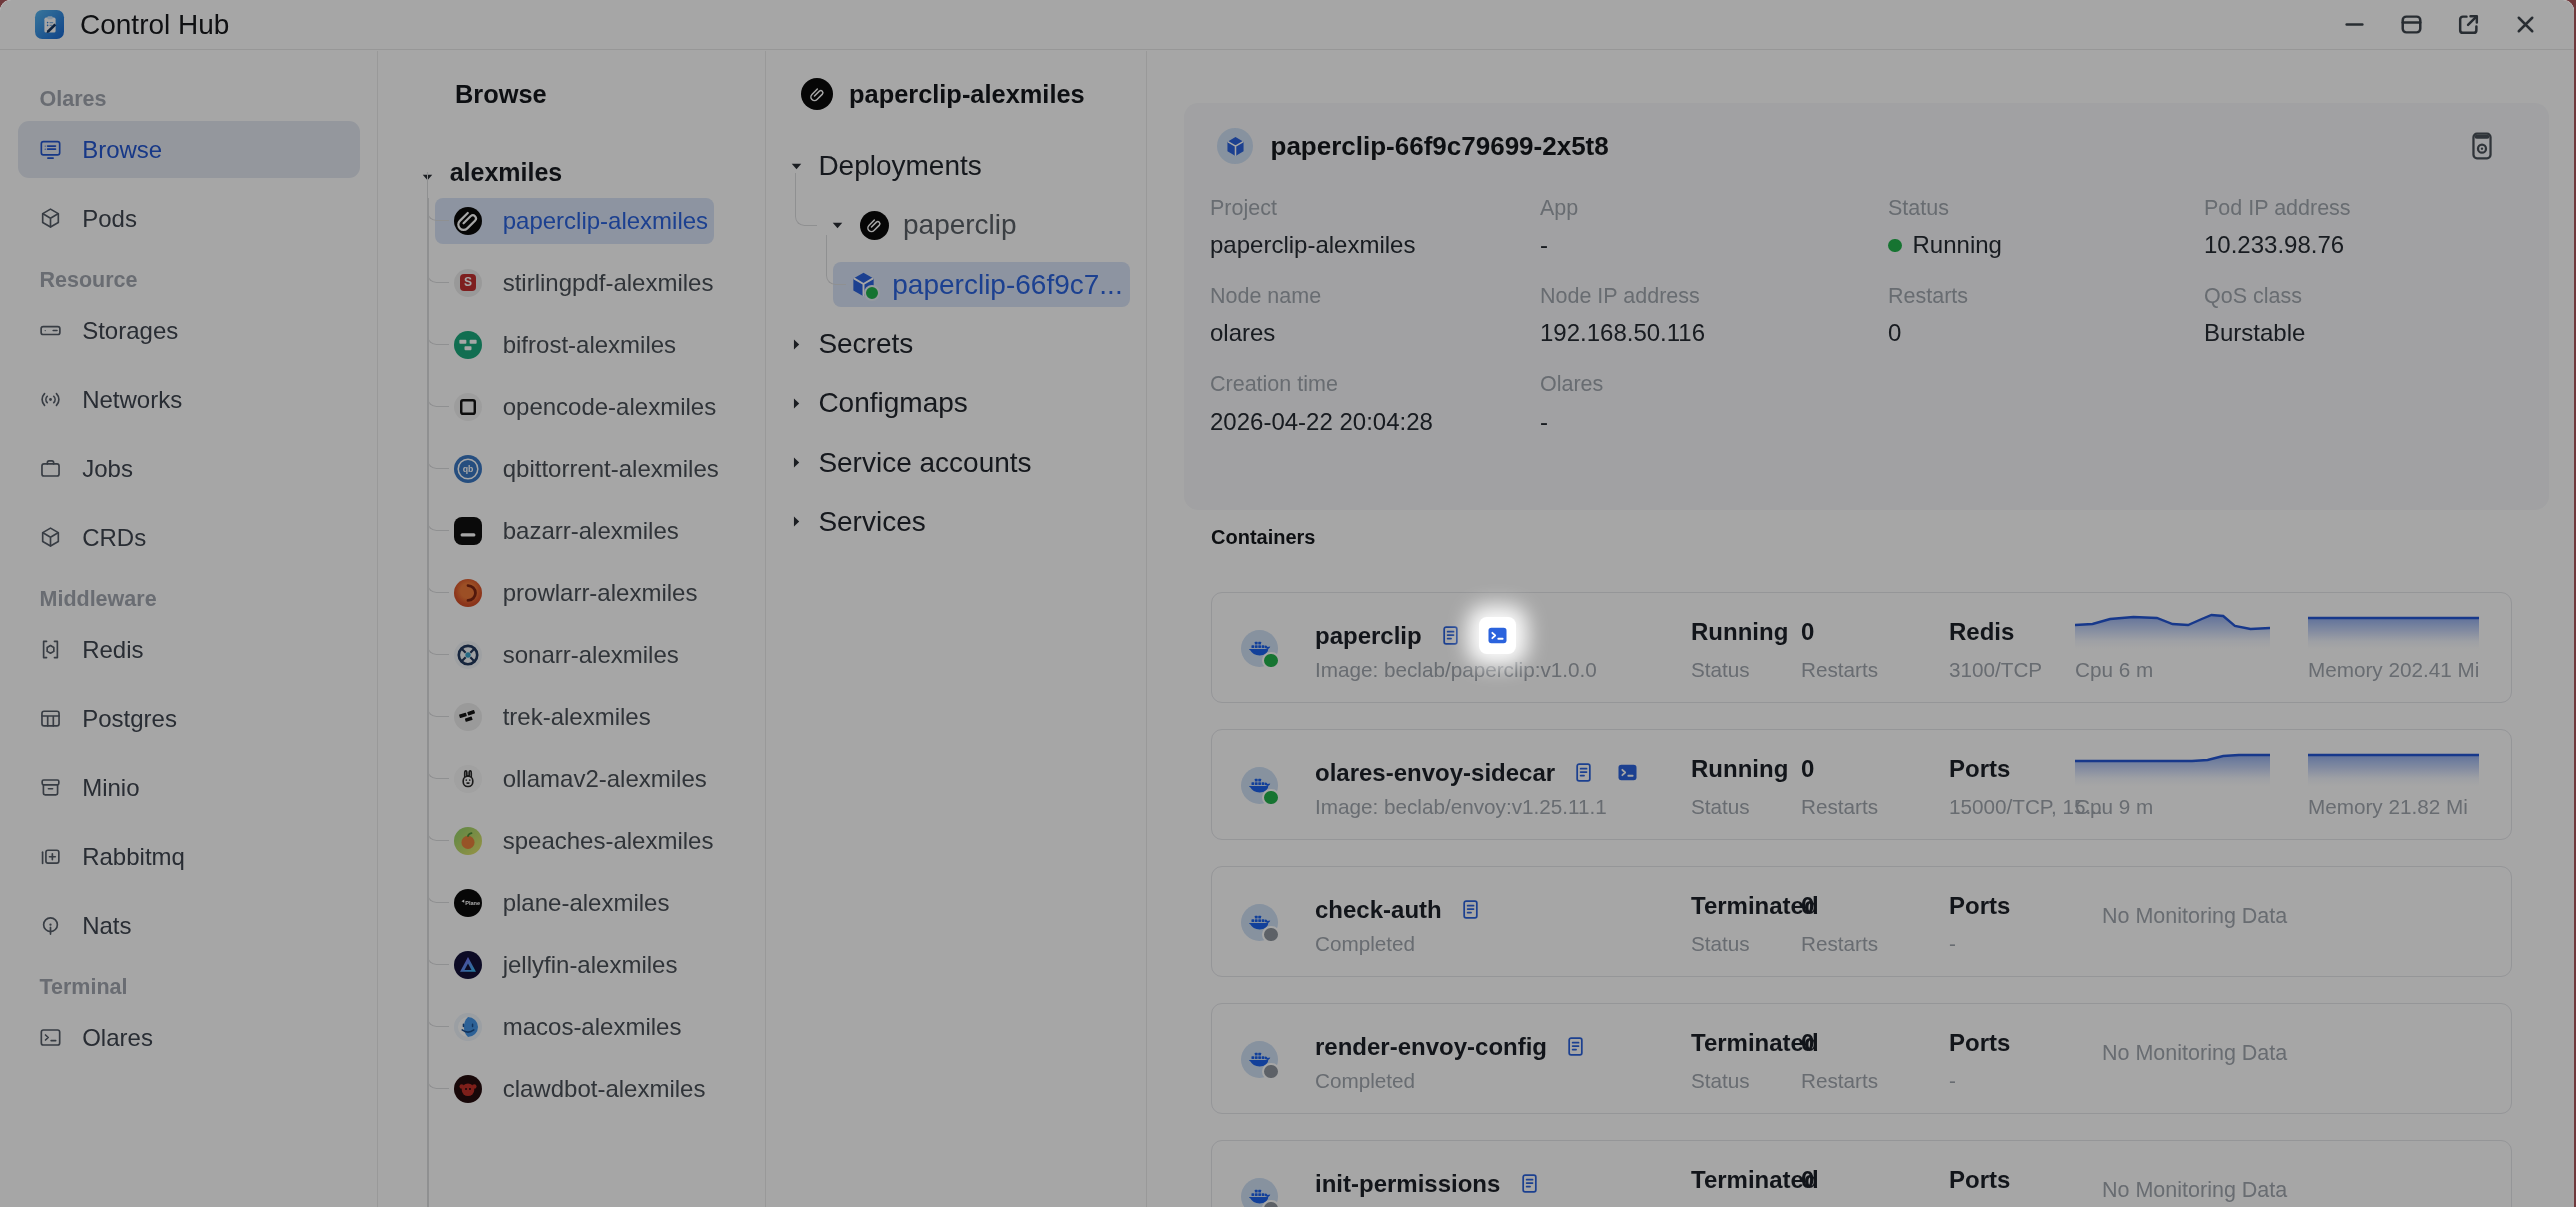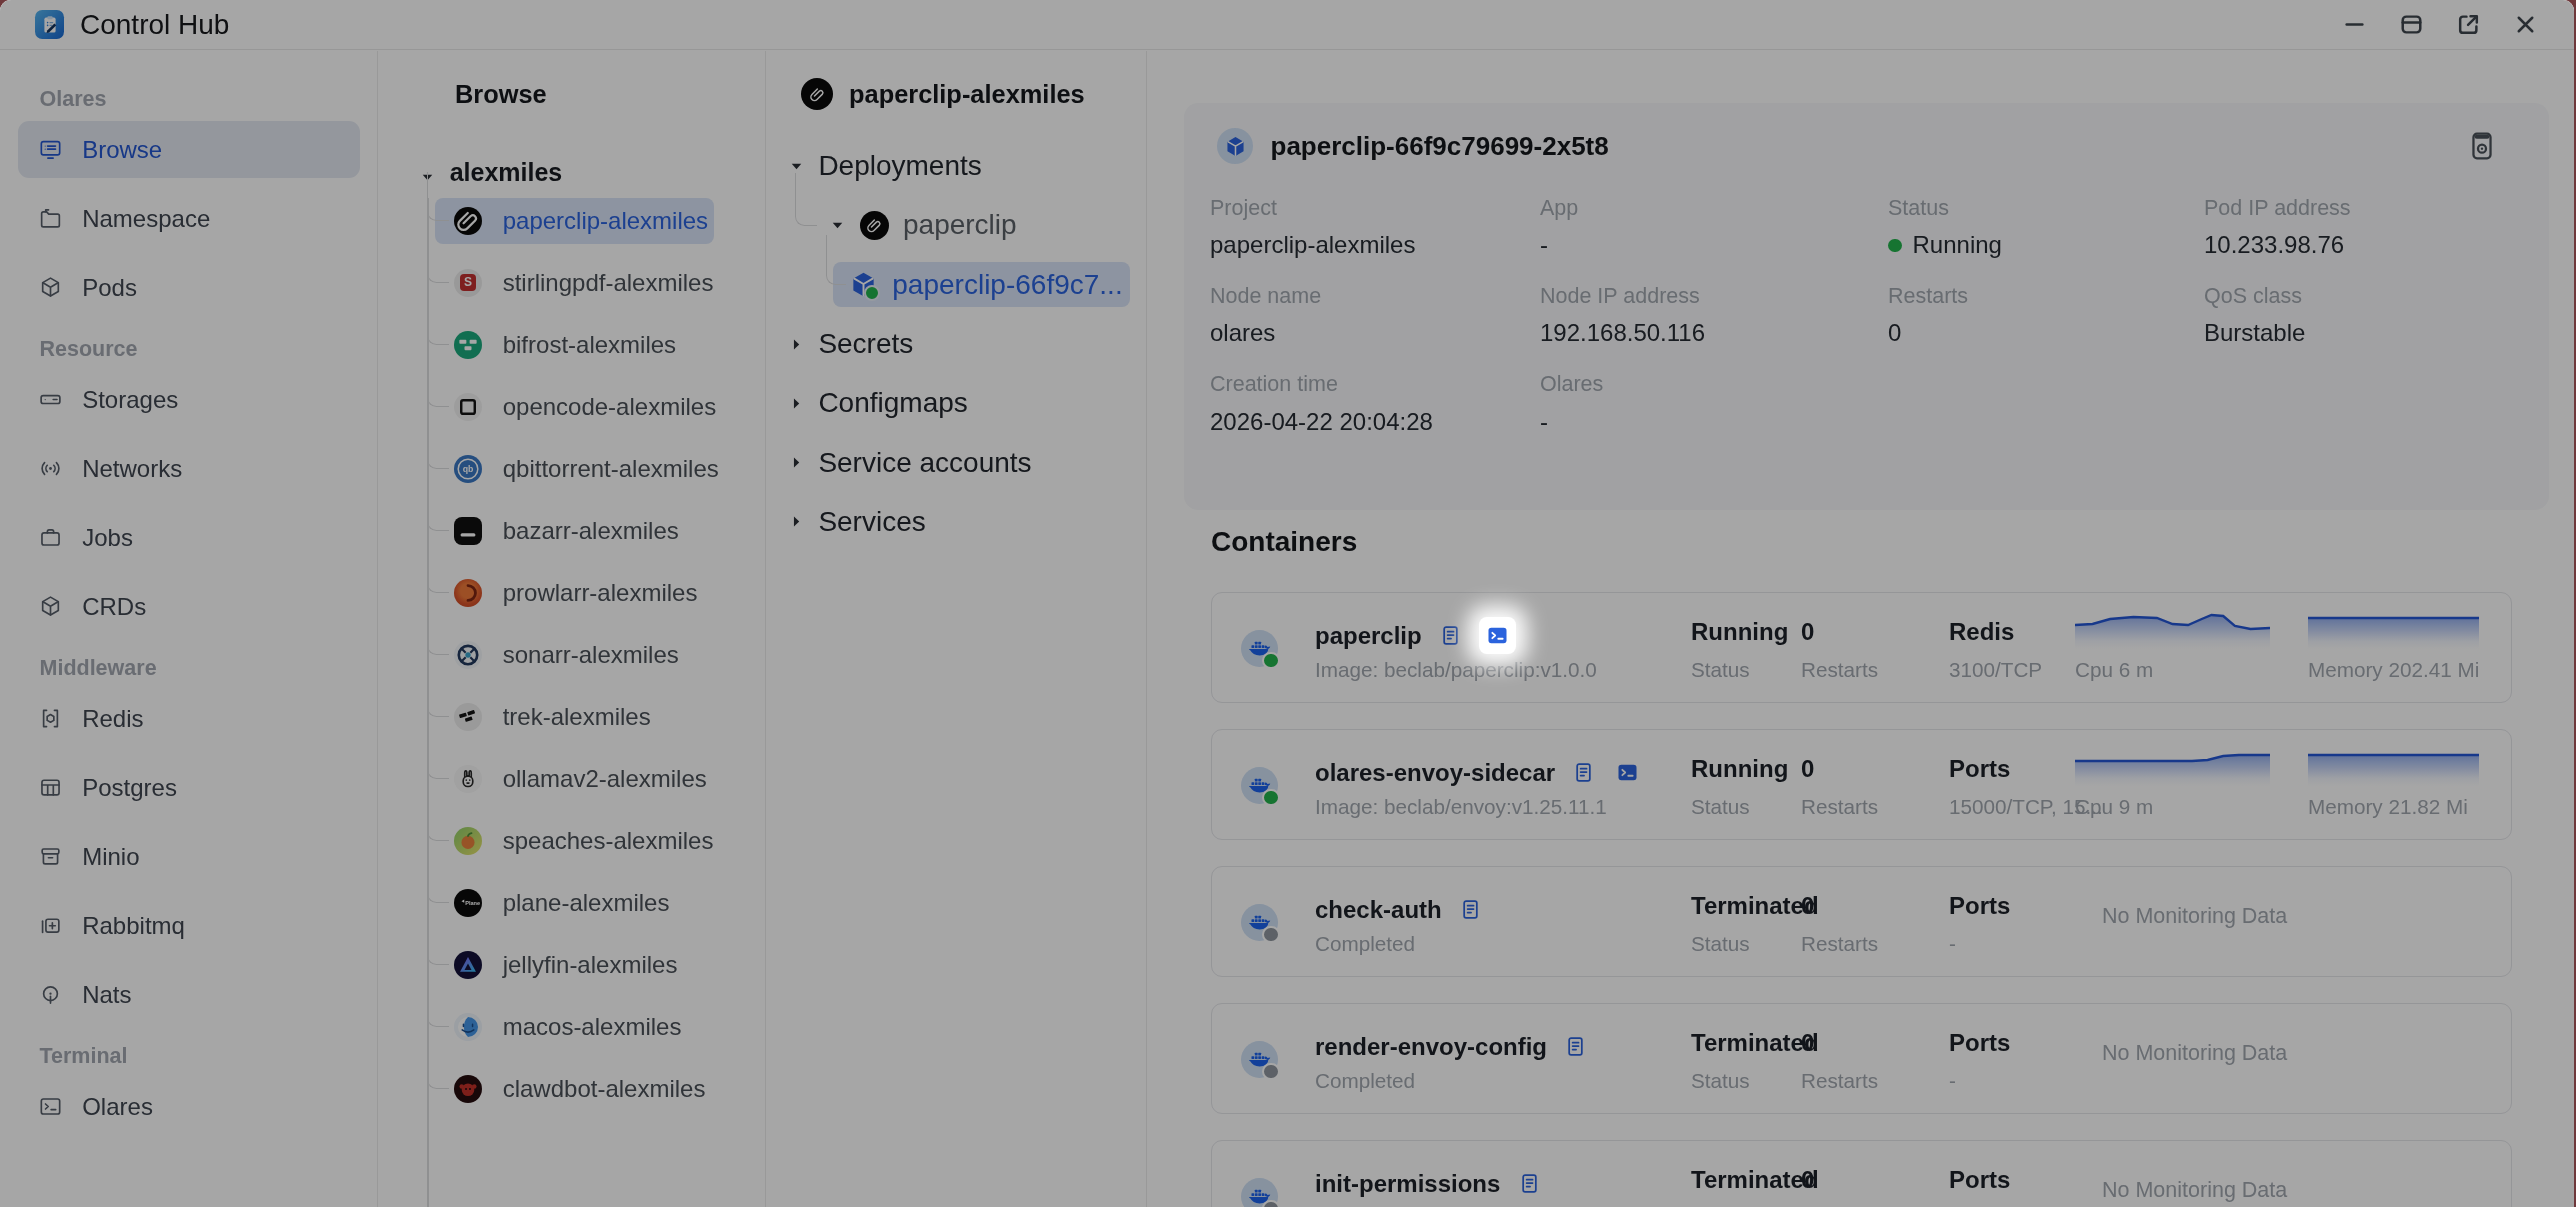--- a/index.html
+++ b/index.html
@@ -90,21 +90,21 @@
   .console-btn{position:absolute;right:51px;top:27px;width:32px;height:32px;color:#4a5159;
     background:none;border:none;padding:0;cursor:pointer;}
   .console-btn svg{width:32px;height:32px;display:block;stroke:currentColor;stroke-width:1.7;
     fill:none;stroke-linecap:round;stroke-linejoin:round;}
   .pod-fields{position:absolute;left:26px;right:32px;top:91px;display:grid;
     grid-template-columns:330px 348px 316px auto;row-gap:20.7px;}
   .field .flabel{font-size:21.5px;color:#a0a6ae;line-height:29px;}
   .field .fvalue{font-size:24px;color:#262b33;line-height:32px;margin-top:6.4px;
     display:flex;align-items:center;gap:11px;}
   .status-dot{width:13.5px;height:13.5px;border-radius:50%;background:#22b24c;flex:none;}
-  .containers-title{position:absolute;left:64px;top:475px;font-size:28px;font-weight:700;color:#15181d;}
+  .containers-title{position:absolute;left:64px;top:475px;font-size:20px;font-weight:700;color:#15181d;}
   .cards{position:absolute;left:64px;top:541px;width:1301px;}
   .ccard{position:relative;height:111px;margin-bottom:26px;background:#fff;
     border:1.6px solid #e5e6ea;border-radius:11px;box-sizing:border-box;}
   .cicon{position:absolute;left:29px;top:37px;width:37px;height:37px;border-radius:50%;
     background:#cfe0f5;display:flex;align-items:center;justify-content:center;}
   .cicon svg{width:25px;height:21.5px;display:block;color:#1d63ed;}
   .cicon .dot{position:absolute;right:-1.6px;bottom:-2.4px;width:13.5px;height:13.5px;border-radius:50%;
     border:2.4px solid #fff;box-sizing:content-box;}
   .cname-row{position:absolute;left:103px;top:24px;height:37px;display:flex;align-items:center;}
   .cname{font-size:24px;font-weight:600;color:#1d2129;white-space:nowrap;}
@@ -191,29 +191,20 @@
               <circle cx="6.9" cy="11.7" r="0.55" fill="currentColor" stroke="none"></circle>
               <path d="M9.2 8.7h7.6M9.2 11.7h7.6"></path>
               <path d="M9.5 20.3h5"></path>
             </svg>
           </span>
           <span class="nlabel">Browse</span>
         </div>
         <div class="nav-item">
           <span class="nicon">
             <svg viewBox="0 0 24 24" fill="none" stroke="currentColor" stroke-width="1.7" stroke-linecap="round" stroke-linejoin="round" xmlns="http://www.w3.org/2000/svg">
-              <path d="M3.5 18.5V7.2c0-.9.7-1.6 1.6-1.6h3.2l2 2.2h8.6c.9 0 1.6.7 1.6 1.6v9.1c0 .9-.7 1.6-1.6 1.6H5.1c-.9 0-1.6-.7-1.6-1.6z"></path>
-              <path d="M7.4 5.6V3.7h2.7"></path>
-            </svg>
-          </span>
-          <span class="nlabel">Namespace</span>
-        </div>
-        <div class="nav-item">
-          <span class="nicon">
-            <svg viewBox="0 0 24 24" fill="none" stroke="currentColor" stroke-width="1.7" stroke-linecap="round" stroke-linejoin="round" xmlns="http://www.w3.org/2000/svg">
               <path d="M12 3l7.5 4.3v8.6L12 20.2l-7.5-4.3V7.3L12 3z"></path>
               <path d="M4.8 7.5L12 11.7l7.2-4.2M12 11.7v8.3"></path>
             </svg>
           </span>
           <span class="nlabel">Pods</span>
         </div>
         <div class="nav-header">Resource</div>
         <div class="nav-item">
           <span class="nicon">
             <svg viewBox="0 0 24 24" fill="none" stroke="currentColor" stroke-width="1.7" stroke-linecap="round" stroke-linejoin="round" xmlns="http://www.w3.org/2000/svg">

